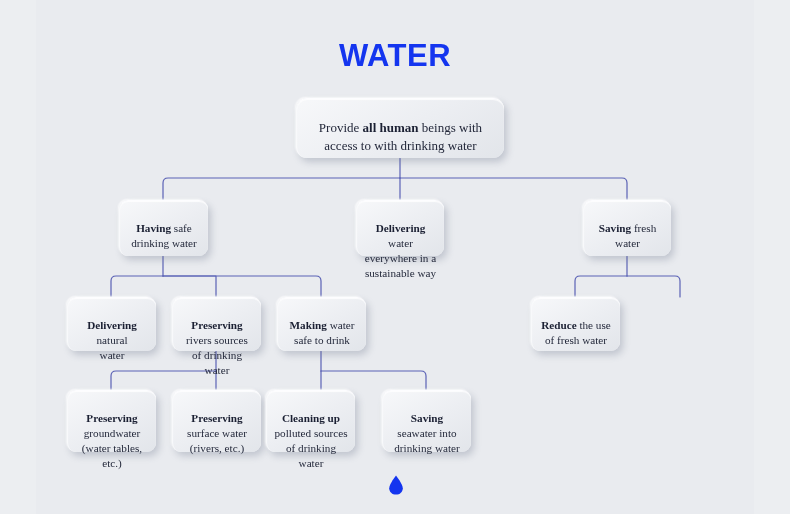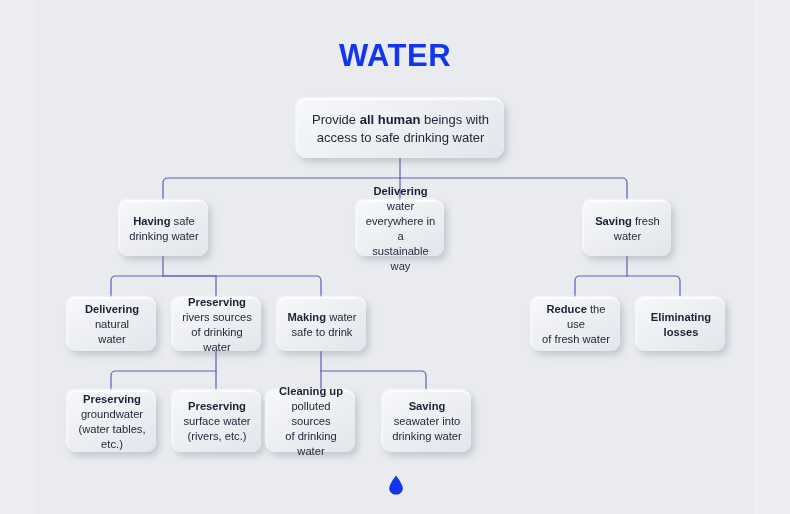--- a/index.html
+++ b/index.html
@@ -52,27 +52,28 @@
     position: absolute;
     box-sizing: border-box;
     background: linear-gradient(150deg, #f7f8fa 0%, #eceef2 52%, #e2e5ea 100%);
     border-radius: 9px;
     border-top: 1px solid #fdfdff;
     border-left: 1px solid #f8f9fb;
     box-shadow: 3px 4px 7px rgba(110,118,140,0.32),
                 -1px -1px 2px rgba(255,255,255,0.95),
                 inset 0 1px 1px rgba(255,255,255,0.85);
     display: flex;
-    align-items: center;
+    align-items: flex-start;
     justify-content: center;
     text-align: center;
     color: #24293b;
     font-size: 11.2px;
     line-height: 15px;
-    padding: 4px 6px;
+    padding: 20px 6px;
+    font-family: Liberation Serif, serif;
   }
   .node .txt { width: 100%; }
   .node b { font-weight: bold; color: #1b2033; }
   .node.root {
     font-size: 13px;
     line-height: 18px;
     border-radius: 11px;
   }
   #drop {
     position: absolute;
@@ -112,21 +113,21 @@
       <path d="M216,371 L116,371 Q111,371 111,376 L111,390"></path>
       <path d="M216,371 L216,390"></path>
 
       <path d="M321,351 L321,371"></path>
       <path d="M321,371 L321,390"></path>
       <path d="M321,371 L421,371 Q426,371 426,376 L426,390"></path>
     </g>
   </svg>
 
   <div class="node root" style="left: 296px; top: 98px; width: 208px; height: 60px; color: rgb(36, 41, 59);">
-    <span class="txt"><span>Provide </span><b>all human</b><span> beings with</span><br><span>access to safe drinking water</span></span>
+    <span class="txt"><span>Provide </span><b>all human</b><span> beings with</span><br><span>access to with drinking water</span></span>
   </div>
 
   <div class="node" style="left: 119px; top: 200px; width: 89px; height: 56px; color: rgb(36, 41, 59);">
     <span class="txt"><b>Having</b><span> safe</span><br><span>drinking water</span></span>
   </div>
   <div class="node" style="left: 356px; top: 200px; width: 88px; height: 56px; color: rgb(36, 41, 59);">
     <span class="txt"><b>Delivering</b><span> water</span><br><span>everywhere in a</span><br><span>sustainable way</span></span>
   </div>
   <div class="node" style="left: 583px; top: 200px; width: 88px; height: 56px; color: rgb(36, 41, 59);">
     <span class="txt"><b>Saving</b><span> fresh</span><br><span>water</span></span>
@@ -137,23 +138,20 @@
   </div>
   <div class="node" style="left: 172px; top: 297px; width: 89px; height: 54px; color: rgb(36, 41, 59);">
     <span class="txt"><b>Preserving</b><br><span>rivers sources</span><br><span>of drinking water</span></span>
   </div>
   <div class="node" style="left: 531px; top: 297px; width: 89px; height: 54px; color: rgb(36, 41, 59);">
     <span class="txt"><b>Reduce</b><span> the use</span><br><span>of fresh water</span></span>
   </div>
   <div class="node" style="left: 277px; top: 297px; width: 89px; height: 54px; color: rgb(36, 41, 59);">
     <span class="txt"><b>Making</b><span> water</span><br><span>safe to drink</span></span>
   </div>
-  <div class="node" style="left: 636px; top: 297px; width: 89px; height: 54px; color: rgb(36, 41, 59);">
-    <span class="txt"><b>Eliminating</b><br><b>losses</b></span>
-  </div>
 
   <div class="node" style="left: 67px; top: 390px; width: 89px; height: 62px; color: rgb(36, 41, 59);">
     <span class="txt"><b>Preserving</b><br><span>groundwater</span><br><span>(water tables,</span><br><span>etc.)</span></span>
   </div>
   <div class="node" style="left: 172px; top: 390px; width: 89px; height: 62px; color: rgb(36, 41, 59);">
     <span class="txt"><b>Preserving</b><br><span>surface water</span><br><span>(rivers, etc.)</span></span>
   </div>
   <div class="node" style="left: 266px; top: 390px; width: 89px; height: 62px; color: rgb(36, 41, 59);">
     <span class="txt"><b>Cleaning up</b><br><span>polluted sources</span><br><span>of drinking water</span></span>
   </div>

